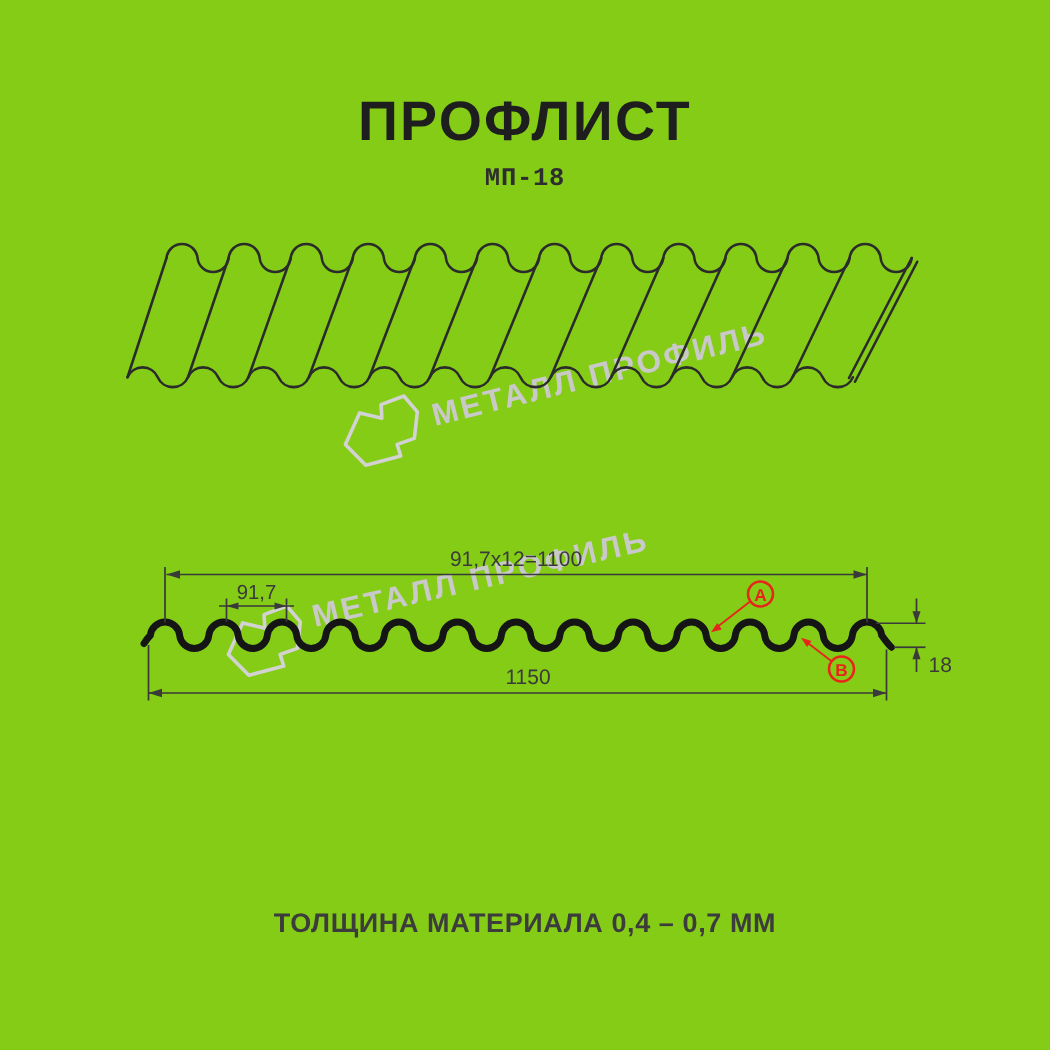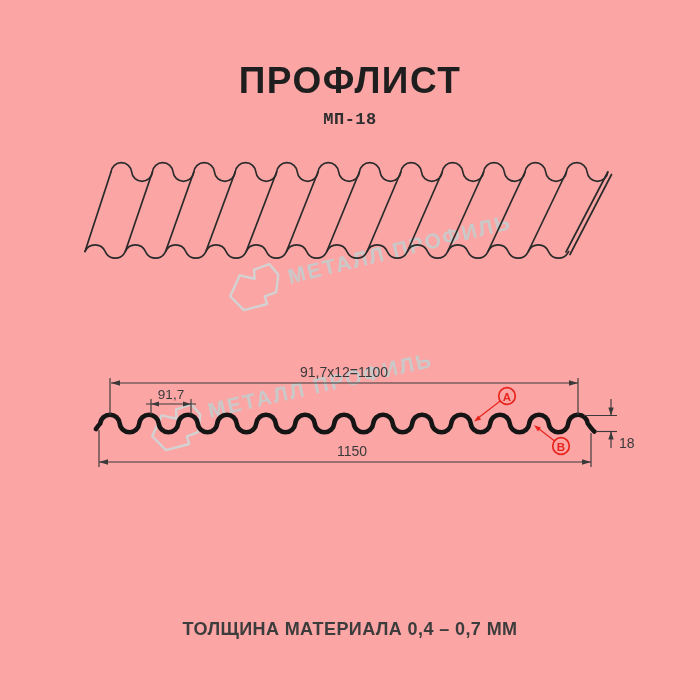--- a/index.html
+++ b/index.html
@@ -1,22 +1,22 @@
 <!DOCTYPE html>
 <html><head>
 <meta charset="utf-8">
 <style>
   html,body{margin:0;padding:0;background:#ffffff;}
-  .page{position:relative;width:700px;height:700px;background:#fca5a5;overflow:hidden;
+  .page{position:relative;width:700px;height:700px;background:#84cc16;overflow:hidden;
         font-family:"Liberation Sans",sans-serif;}
   .title{position:absolute;top:60px;left:0;width:700px;text-align:center;
          font-size:37px;font-weight:800;letter-spacing:1.5px;color:#1e1e1e;}
   .subtitle{position:absolute;top:110px;left:0;width:700px;text-align:center;
          font-size:17px;font-weight:700;letter-spacing:.5px;color:#2e2e2e;font-family:Liberation Mono, monospace;}
-  .footer{position:absolute;top:619px;left:0;width:700px;text-align:center;
+  .footer{position:absolute;top:605px;left:0;width:700px;text-align:center;
          font-size:18px;font-weight:700;letter-spacing:.4px;color:#3c3c3c;}
   svg.drawing{position:absolute;top:0;left:0;}
   .wm-logo{fill:none;stroke:#d2d2d2;stroke-width:2.4;stroke-linejoin:round;}
   .wm-text{fill:#c9c9c9;font-weight:700;font-size:21px;letter-spacing:2px;
            font-family:"Liberation Sans",sans-serif;}
   .sheet{fill:none;stroke:#2b2b2b;stroke-width:1.7;stroke-linecap:round;}
   .xwave{fill:none;stroke:#151515;stroke-width:4.6;stroke-linecap:round;}
   .dim{stroke:#3a3a3a;stroke-width:1.15;fill:none;}
   .dimhead{fill:#3a3a3a;stroke:none;}
   .dimtext{fill:#3a3a3a;font-size:14px;font-family:"Liberation Sans",sans-serif;}

